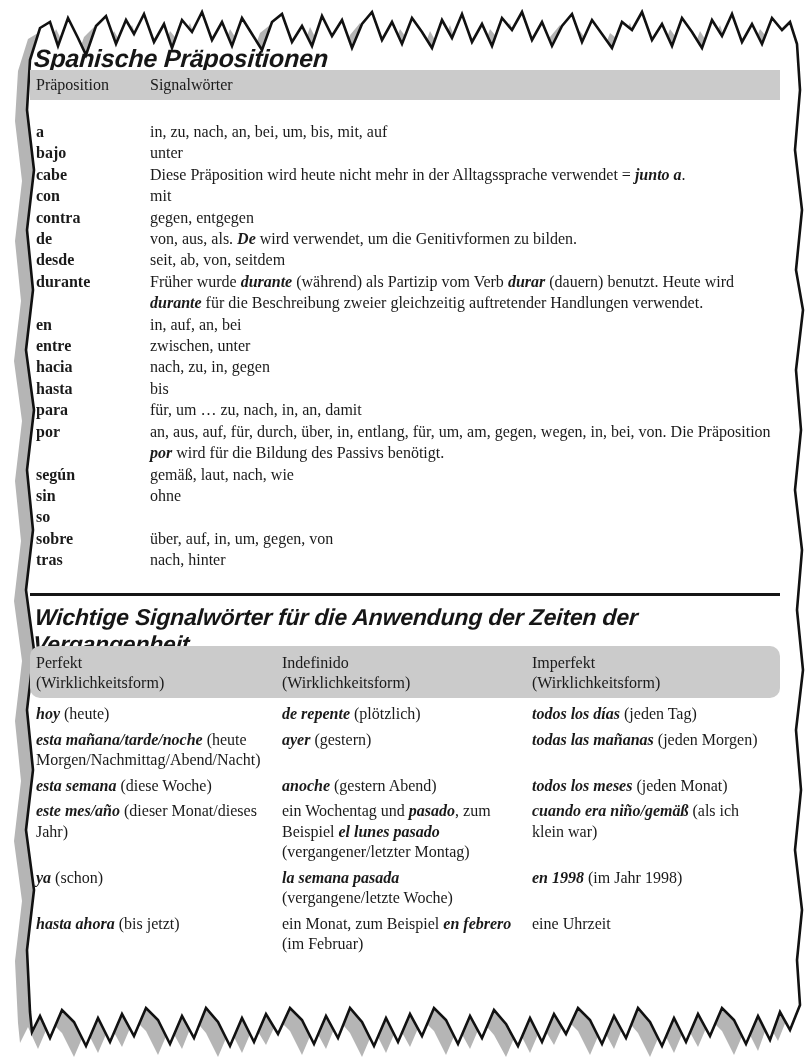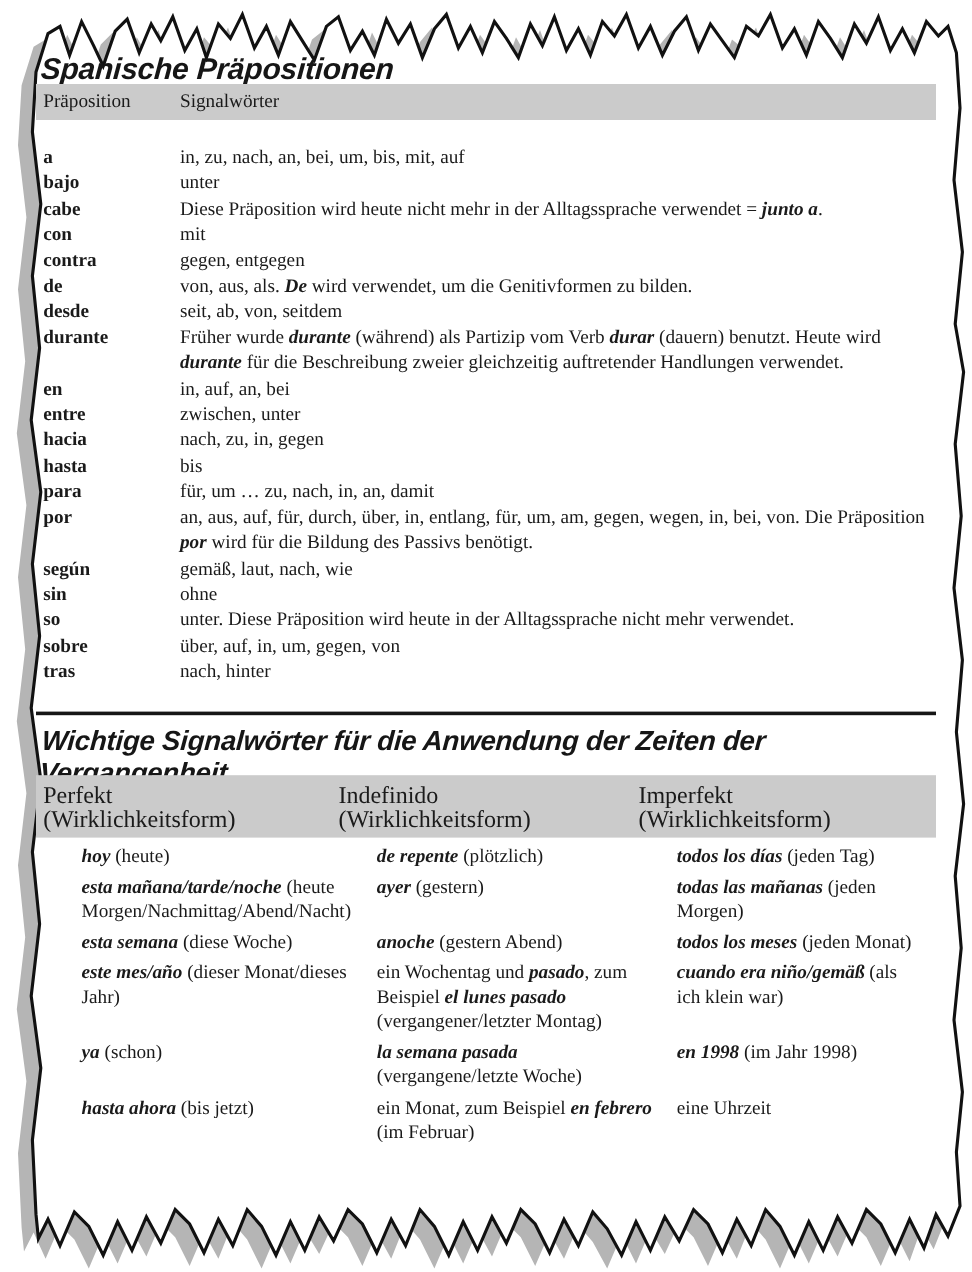--- a/index.html
+++ b/index.html
@@ -13,31 +13,31 @@
   .sec-title{position:absolute;left:4px;font-family:"Liberation Sans","DejaVu Sans",sans-serif;
              font-weight:bold;font-style:italic;color:#161616;letter-spacing:-0.2px;
              transform:skewX(-4deg);transform-origin:left;}
   .sec-title.one{top:44px;font-size:25px;}
   .sec-title.two{top:604px;font-size:23px;}
 
   .band{position:absolute;left:0;width:750px;background:#cbcbcb;}
   .band1{top:70px;height:30px;display:grid;grid-template-columns:114px 1fr;
          align-items:center;padding:0 4px 0 6px;box-sizing:border-box;font-size:16px;}
   .band2{top:646px;height:52px;display:grid;grid-template-columns:246px 250px 1fr;
-         align-items:center;padding:2px 4px 0 6px;box-sizing:border-box;font-size:20px;line-height:20px;}
+         align-items:center;padding:2px 4px 0 6px;box-sizing:border-box;font-size:16px;line-height:20px;border-radius:10px;}
 
   .t1-rows{position:absolute;left:0;top:121px;width:750px;font-size:16px;line-height:21.4px;}
   .t1-row{display:grid;grid-template-columns:114px 1fr;padding:0 4px 0 6px;}
   .t1-term{font-weight:bold;}
   .t1-def{padding-right:2px;}
 
   .rule{position:absolute;left:0;top:593px;width:750px;height:3px;background:#161616;}
 
   .t2-rows{position:absolute;left:0;top:704px;width:750px;font-size:16px;line-height:20.5px;}
-  .t2-row{display:grid;grid-template-columns:246px 250px 1fr;padding:0 4px 0 6px;margin-bottom:5px;margin-left:32px;}
+  .t2-row{display:grid;grid-template-columns:246px 250px 1fr;padding:0 4px 0 6px;margin-bottom:5px;}
   .t2-cell{padding-right:16px;}
 
   .b{font-weight:bold;font-style:italic;}
 </style>
 </head>
 <body>
 
 <div class="stage">
 
   <svg class="torn-svg" viewBox="0 0 810 1060" aria-hidden="true">
@@ -120,21 +120,20 @@
       <div class="t1-row">
           <div class="t1-term">según</div>
           <div class="t1-def"><span>gemäß, laut, nach, wie</span></div>
         </div>
       <div class="t1-row">
           <div class="t1-term">sin</div>
           <div class="t1-def"><span>ohne</span></div>
         </div>
       <div class="t1-row">
           <div class="t1-term">so</div>
-          <div class="t1-def"><span>unter. Diese Präposition wird heute in der Alltagssprache nicht mehr verwendet.</span></div>
         </div>
       <div class="t1-row">
           <div class="t1-term">sobre</div>
           <div class="t1-def"><span>über, auf, in, um, gegen, von</span></div>
         </div>
       <div class="t1-row">
           <div class="t1-term">tras</div>
           <div class="t1-def"><span>nach, hinter</span></div>
         </div>
     </div>

